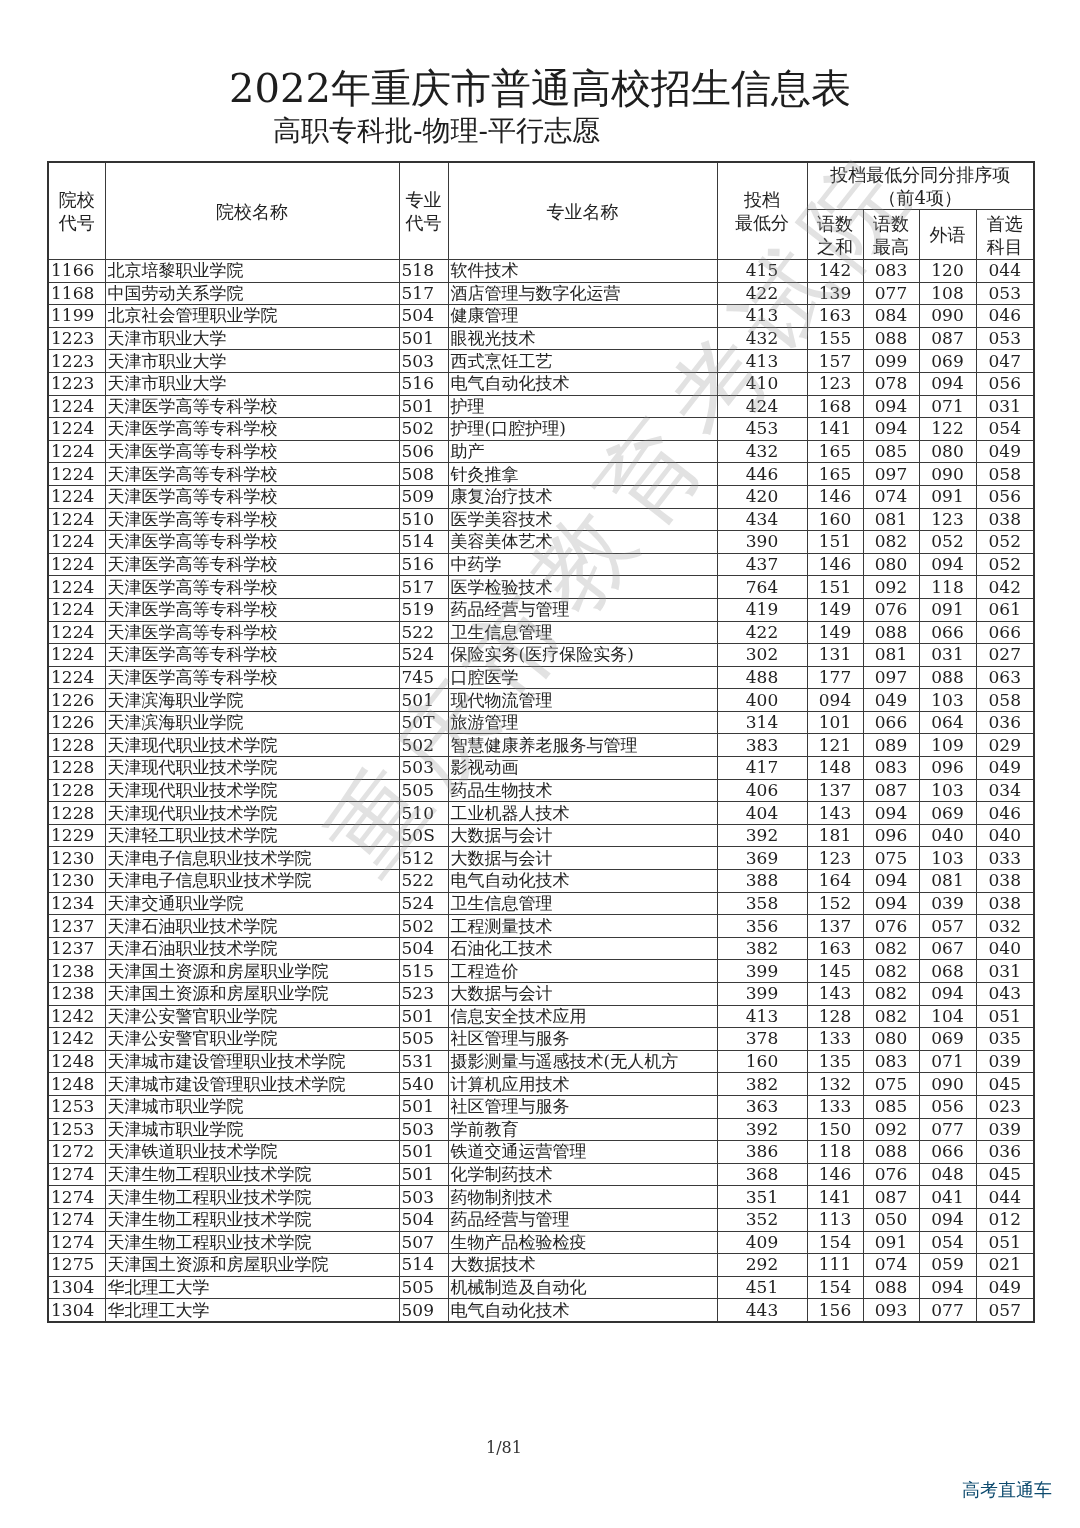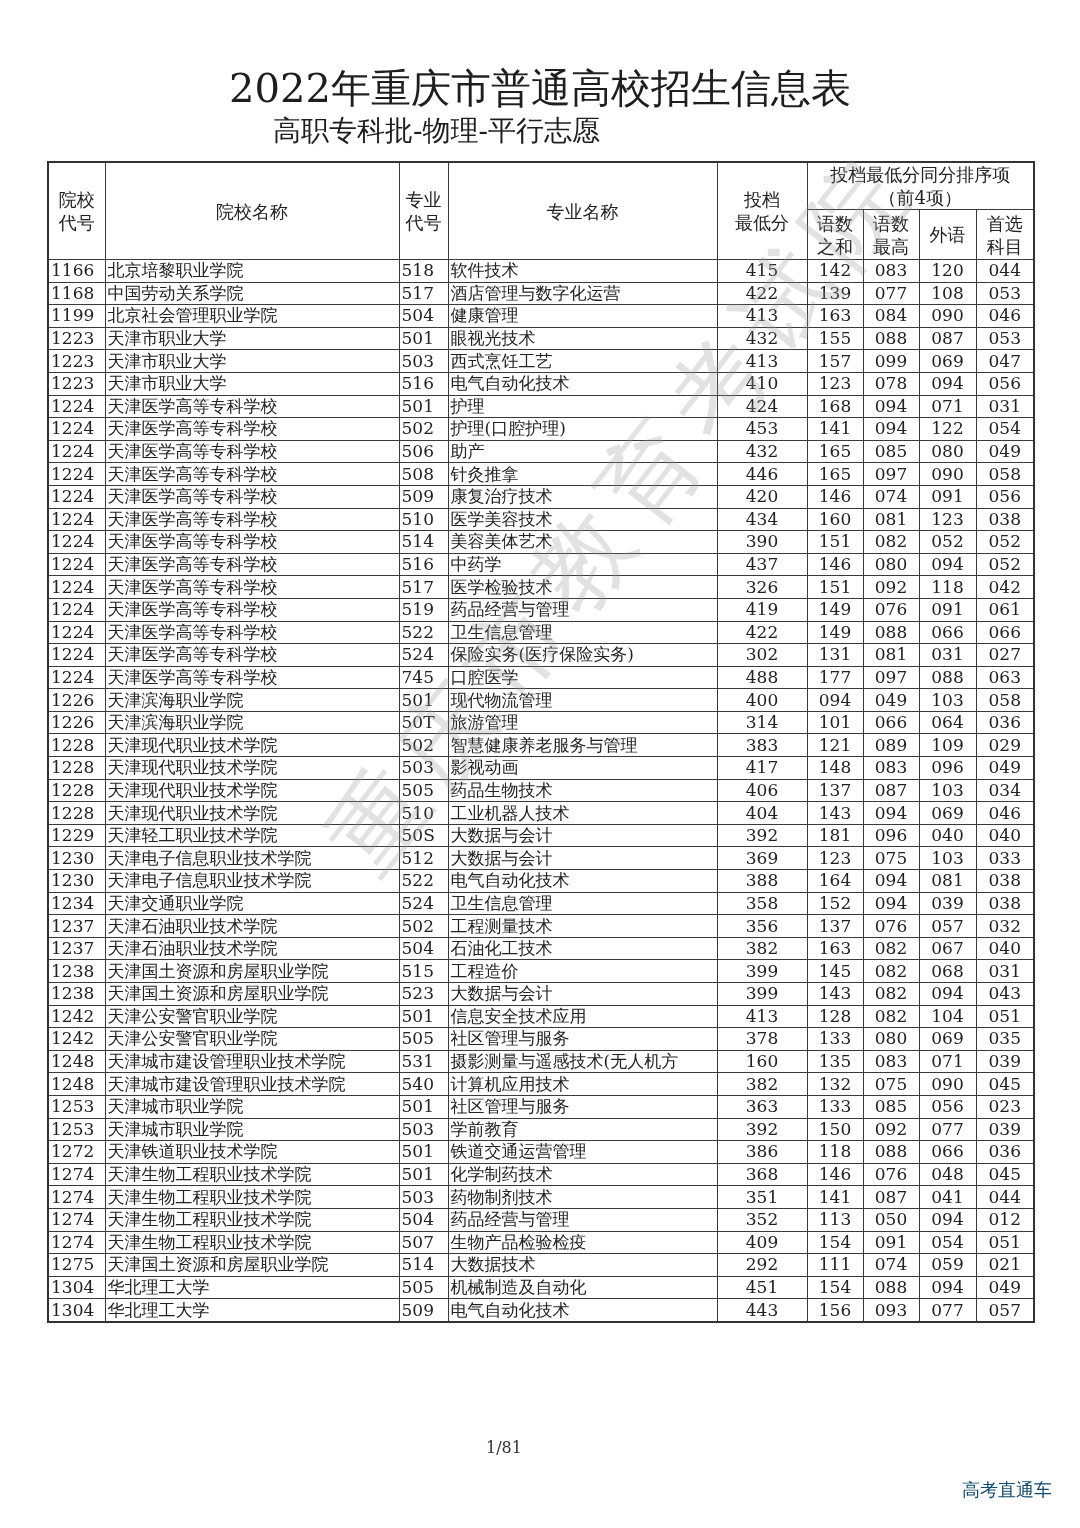--- a/index.html
+++ b/index.html
@@ -234,21 +234,21 @@
         <td class="c-center">146</td>
         <td class="c-center">080</td>
         <td class="c-center">094</td>
         <td class="c-center">052</td>
       </tr>
       <tr class="data">
         <td class="c-left">1224</td>
         <td class="c-left">天津医学高等专科学校</td>
         <td class="c-left">517</td>
         <td class="c-left">医学检验技术</td>
-        <td class="c-center">326</td>
+        <td class="c-center">764</td>
         <td class="c-center">151</td>
         <td class="c-center">092</td>
         <td class="c-center">118</td>
         <td class="c-center">042</td>
       </tr>
       <tr class="data">
         <td class="c-left">1224</td>
         <td class="c-left">天津医学高等专科学校</td>
         <td class="c-left">519</td>
         <td class="c-left">药品经营与管理</td>

